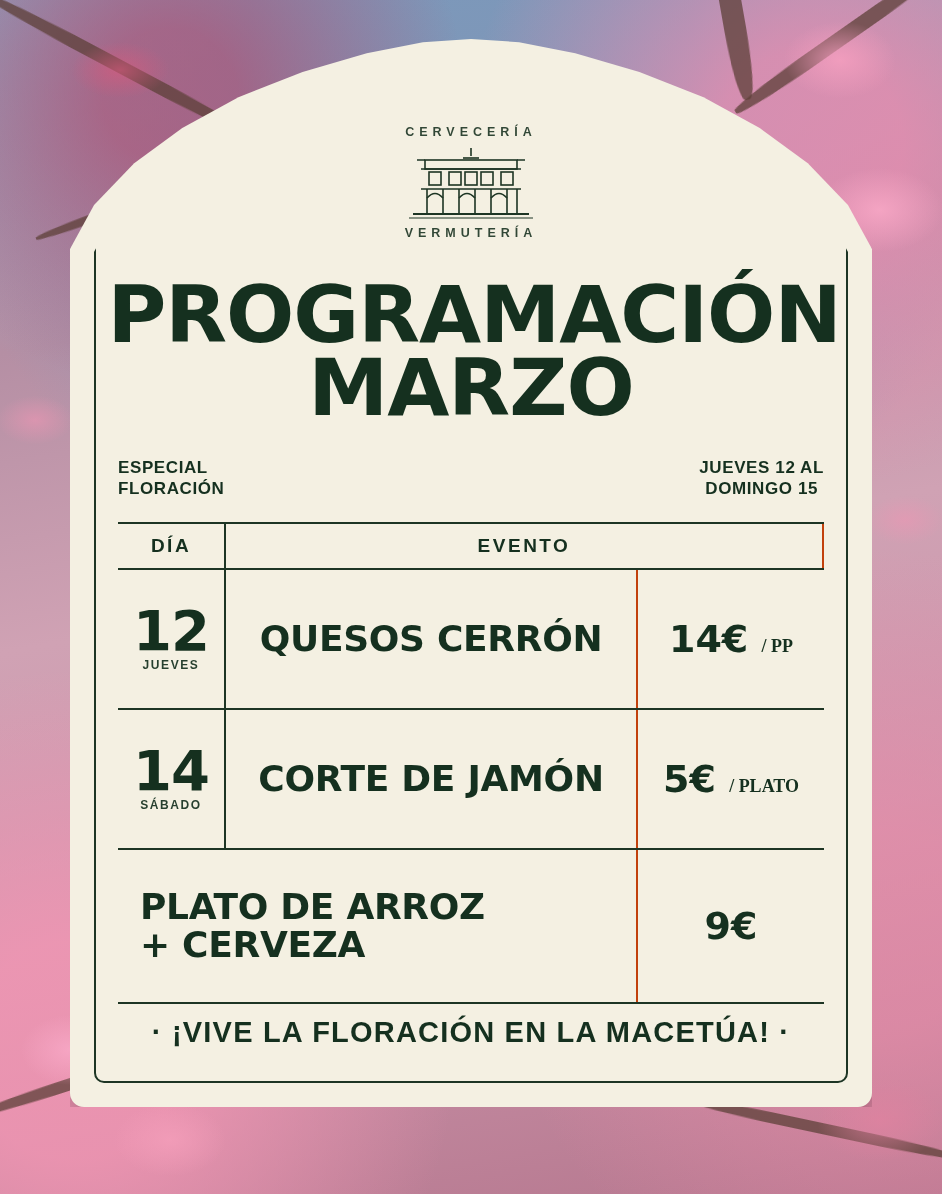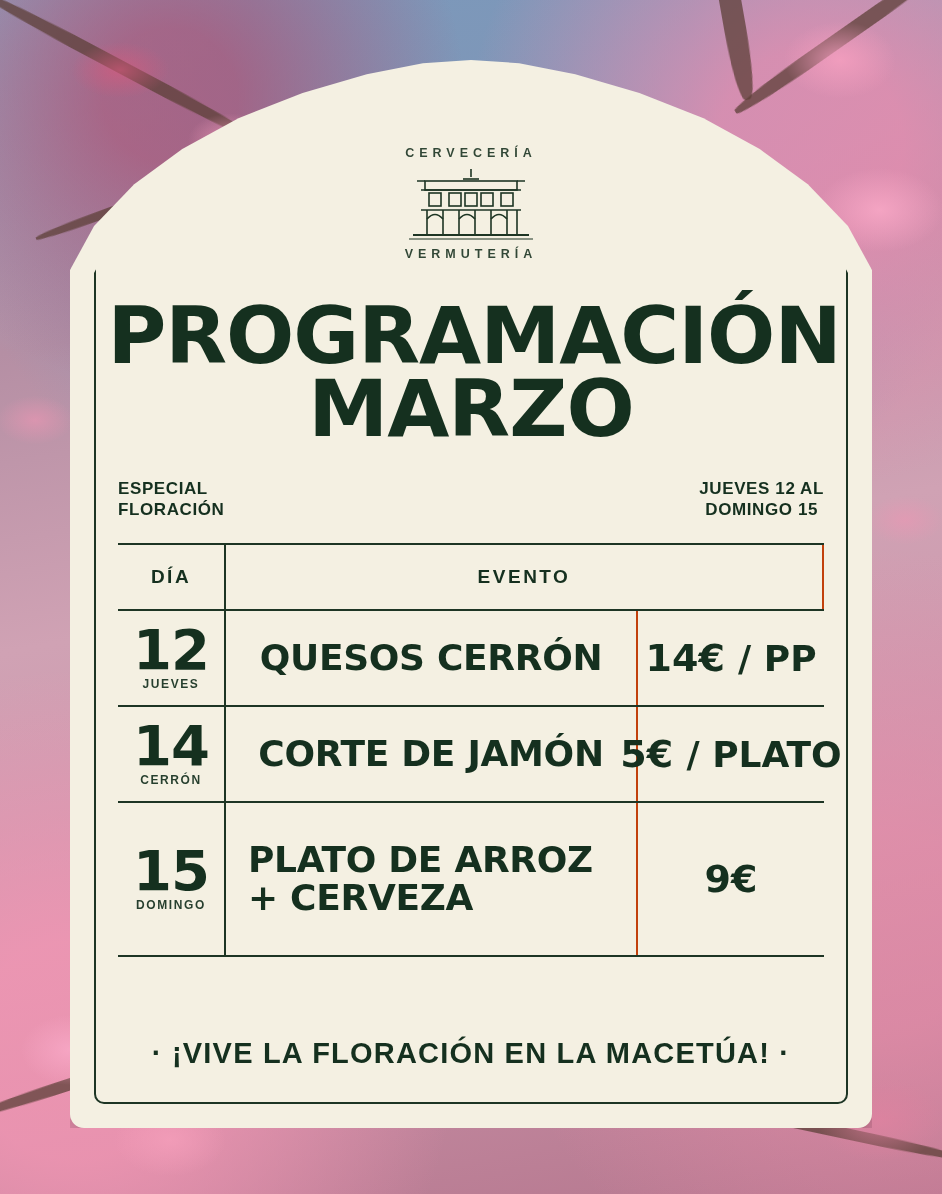--- a/index.html
+++ b/index.html
@@ -54,21 +54,21 @@
   .b2 { width: 200px; height: 9px;  left: 30px;  top: 200px; transform: rotate(-20deg); }
   .b3 { width: 260px; height: 15px; right: -30px; top: 30px; transform: rotate(-35deg); }
   .b4 { width: 180px; height: 22px; right: 120px; top: 0px;  transform: rotate(80deg); }
   .b5 { width: 320px; height: 12px; left: -40px; bottom: 120px; transform: rotate(-18deg); }
   .b6 { width: 280px; height: 11px; right: -20px; bottom: 60px; transform: rotate(12deg); }
 
   
   .poster-wrap {
     position: absolute;
     left: 70px;
-    top: 28px;
+    top: 7px;
     width: 802px;
     height: 1100px;
   }
 
   .placard {
     position: absolute;
     inset: 0;
     background: #f4f0e2;
     border-radius: 6px 6px 14px 14px;
     box-shadow: 0 10px 34px rgba(40,20,30,.35);
@@ -171,28 +171,28 @@
     display: flex;
     align-items: center;
     justify-content: center;
     padding: 6px 8px;
   }
   .c-day   { width: 108px; border-right: 2px solid #1d3524; flex-direction: column; }
   .c-event { flex: 1; border-right: 2px solid #c2410c; }
   .c-price { width: 186px; }
 
   .head .cell {
-    height: 64px;
+    height: 44px;
     font-weight: 700;
     font-size: 19px;
     letter-spacing: 2.5px;
     color: #15301f;
   }
 
-  .ev-row .cell { height: 94px; }
+  .ev-row .cell { height: 138px; }
   .ev-row.tall .cell { height: 152px; }
 
   .day-num {
     font-family: "DejaVu Sans", sans-serif;
     font-weight: 700;
     font-size: 56px;
     line-height: .9;
     color: #15301f;
     letter-spacing: -1px;
   }
@@ -216,21 +216,21 @@
   }
   .ev-row.tall .event-name { text-align: left; width: 100%; padding-left: 14px; }
 
   .price {
     font-family: "DejaVu Sans", sans-serif;
     font-weight: 700;
     font-size: 38px;
     color: #15301f;
     white-space: nowrap;
   }
-  .price .unit { font-size: 36px; }
+  .price .unit { font-size: 18px; font-family: Liberation Serif, serif; }
 
   
   .footer {
     position: absolute;
     left: 48px; right: 48px;
     bottom: 58px;
     text-align: center;
     font-weight: 700;
     font-size: 29px;
     letter-spacing: 1.2px;
@@ -313,38 +313,34 @@
           <div class="price">
             <span>14€</span>
             <span class="unit">/ PP</span>
           </div>
         </div>
       </div>
 
       <div class="row ev-row">
         <div class="cell c-day">
           <div class="day-num">14</div>
-          <div class="day-name">CERRÓN</div>
+          <div class="day-name">SÁBADO</div>
         </div>
         <div class="cell c-event">
           <div class="event-name">CORTE DE JAMÓN</div>
         </div>
         <div class="cell c-price">
           <div class="price">
             <span>5€</span>
             <span class="unit">/ PLATO</span>
           </div>
         </div>
       </div>
 
       <div class="row ev-row tall">
-        <div class="cell c-day">
-          <div class="day-num">15</div>
-          <div class="day-name">DOMINGO</div>
-        </div>
         <div class="cell c-event">
           <div class="event-name" style="white-space:pre-line">PLATO DE ARROZ
 + CERVEZA</div>
         </div>
         <div class="cell c-price">
           <div class="price">
             <span>9€</span>
             <span class="unit"></span>
           </div>
         </div>

